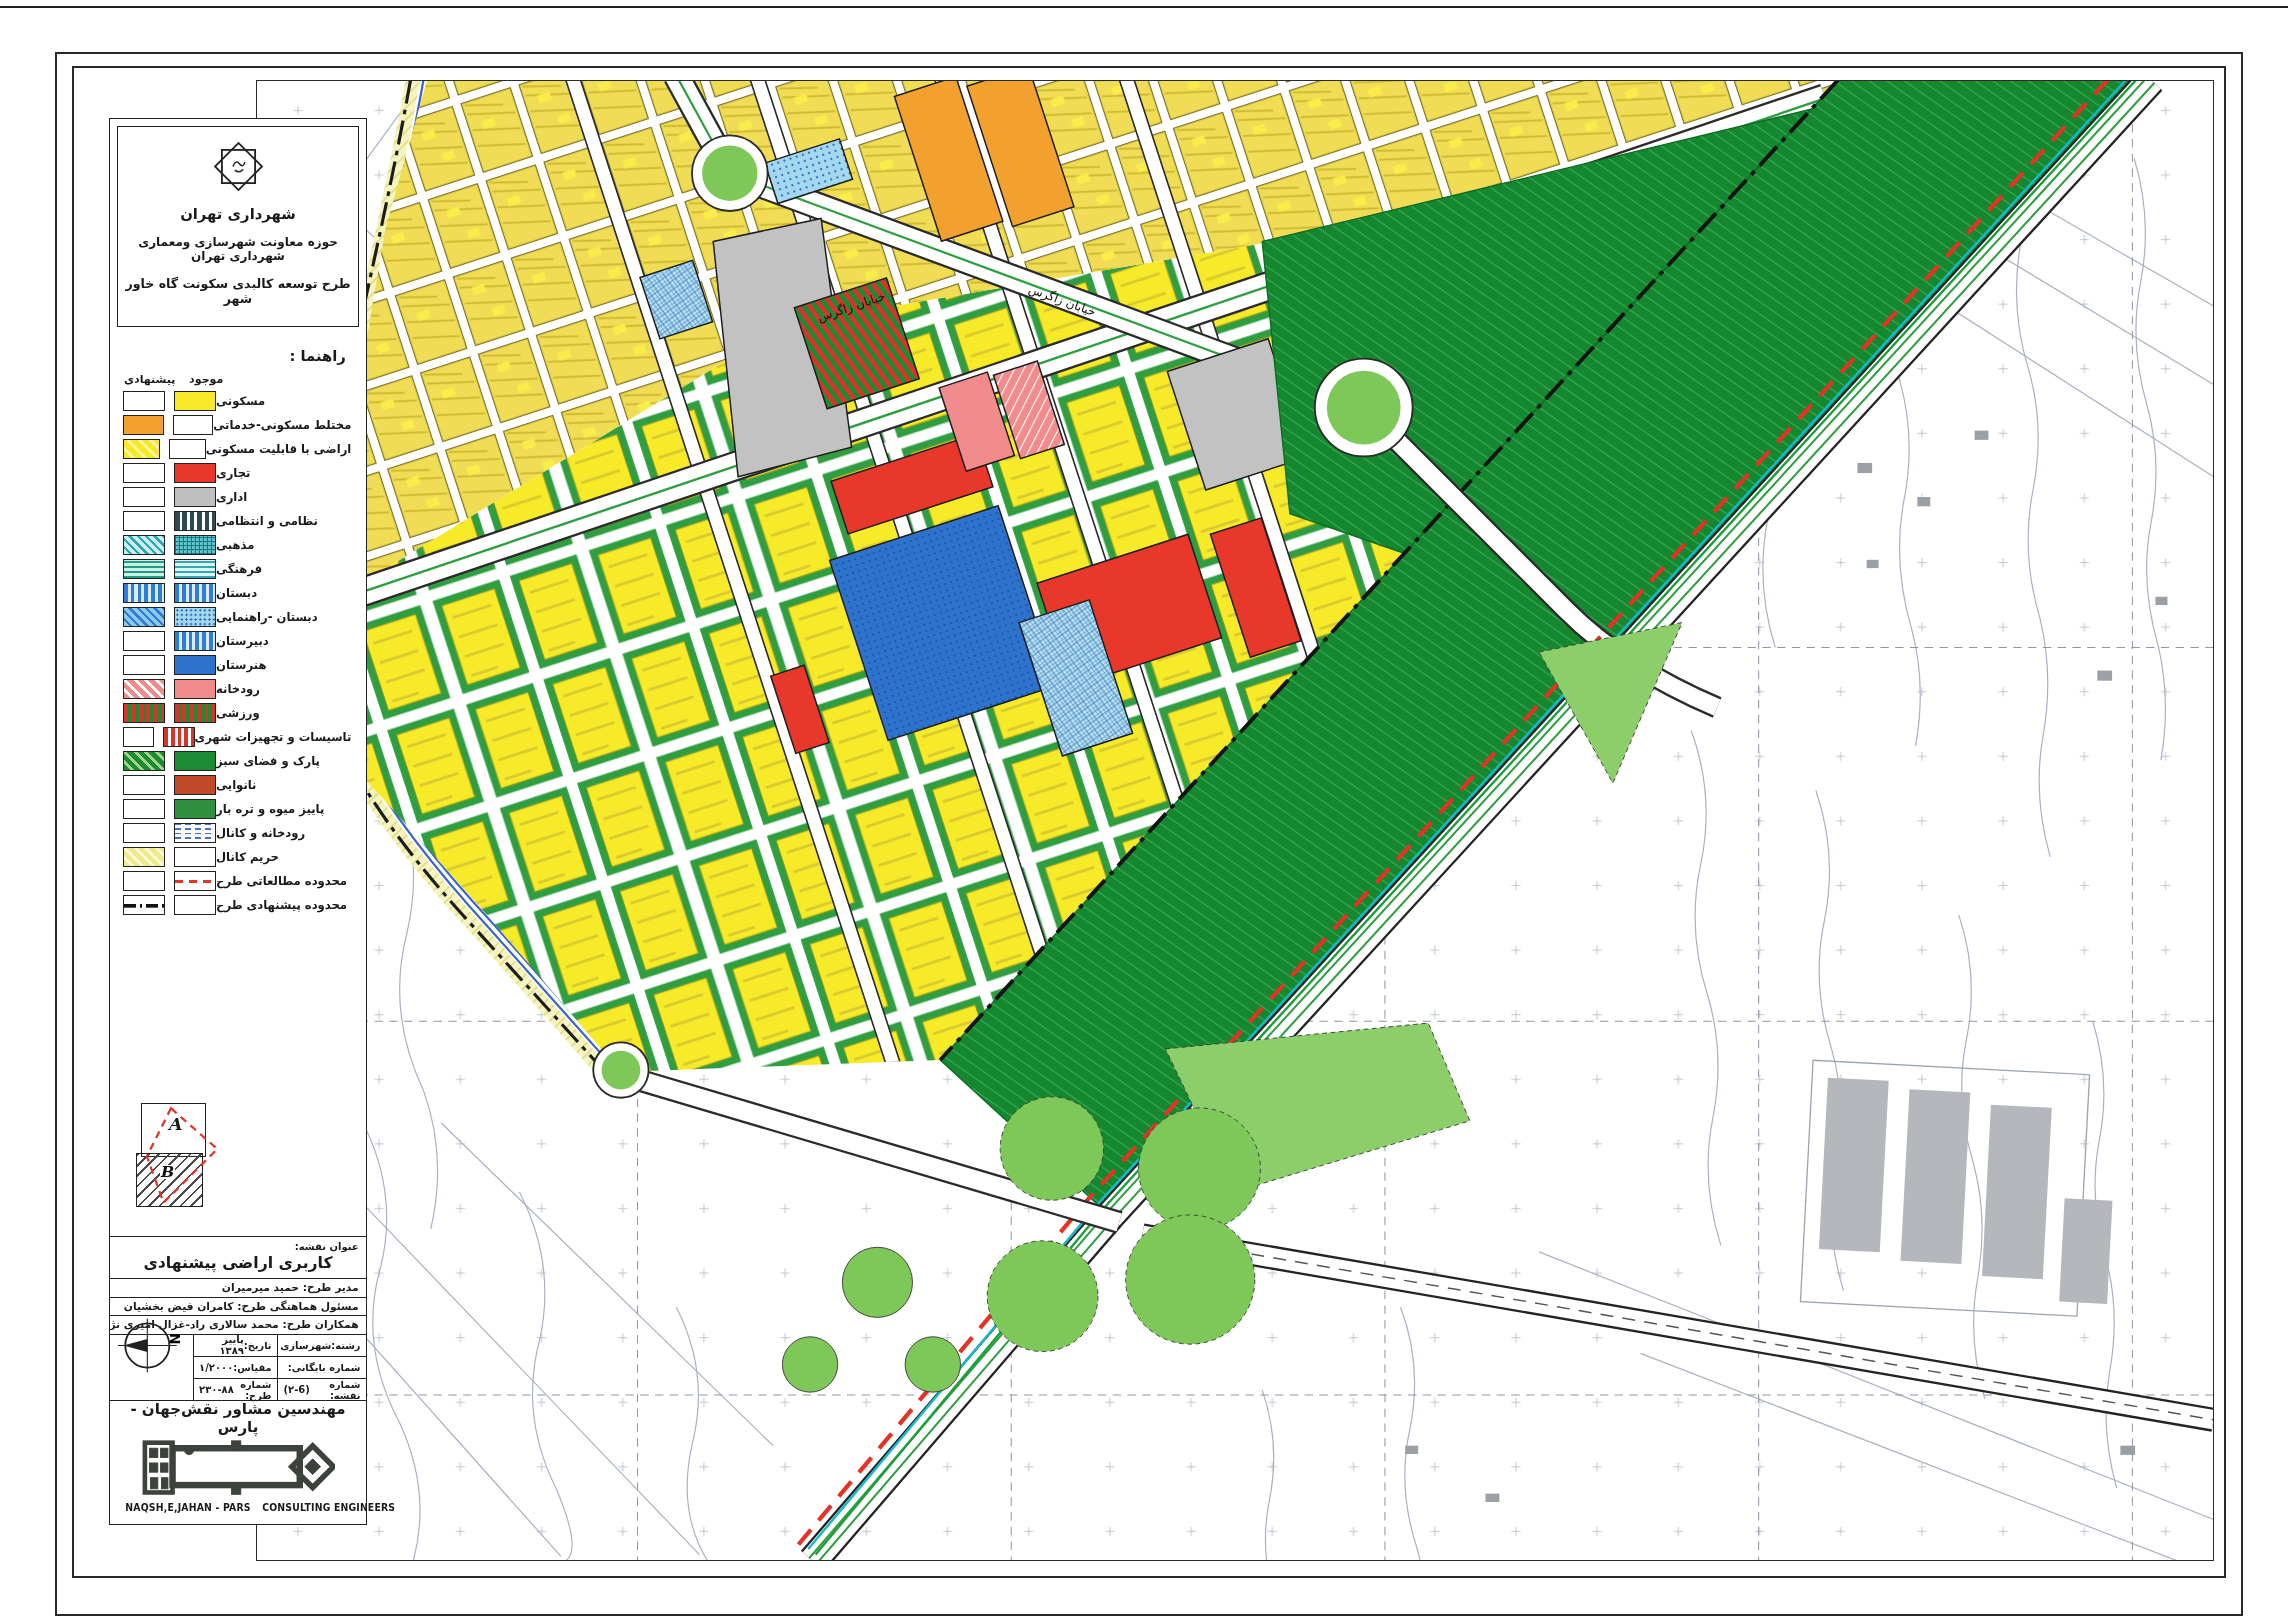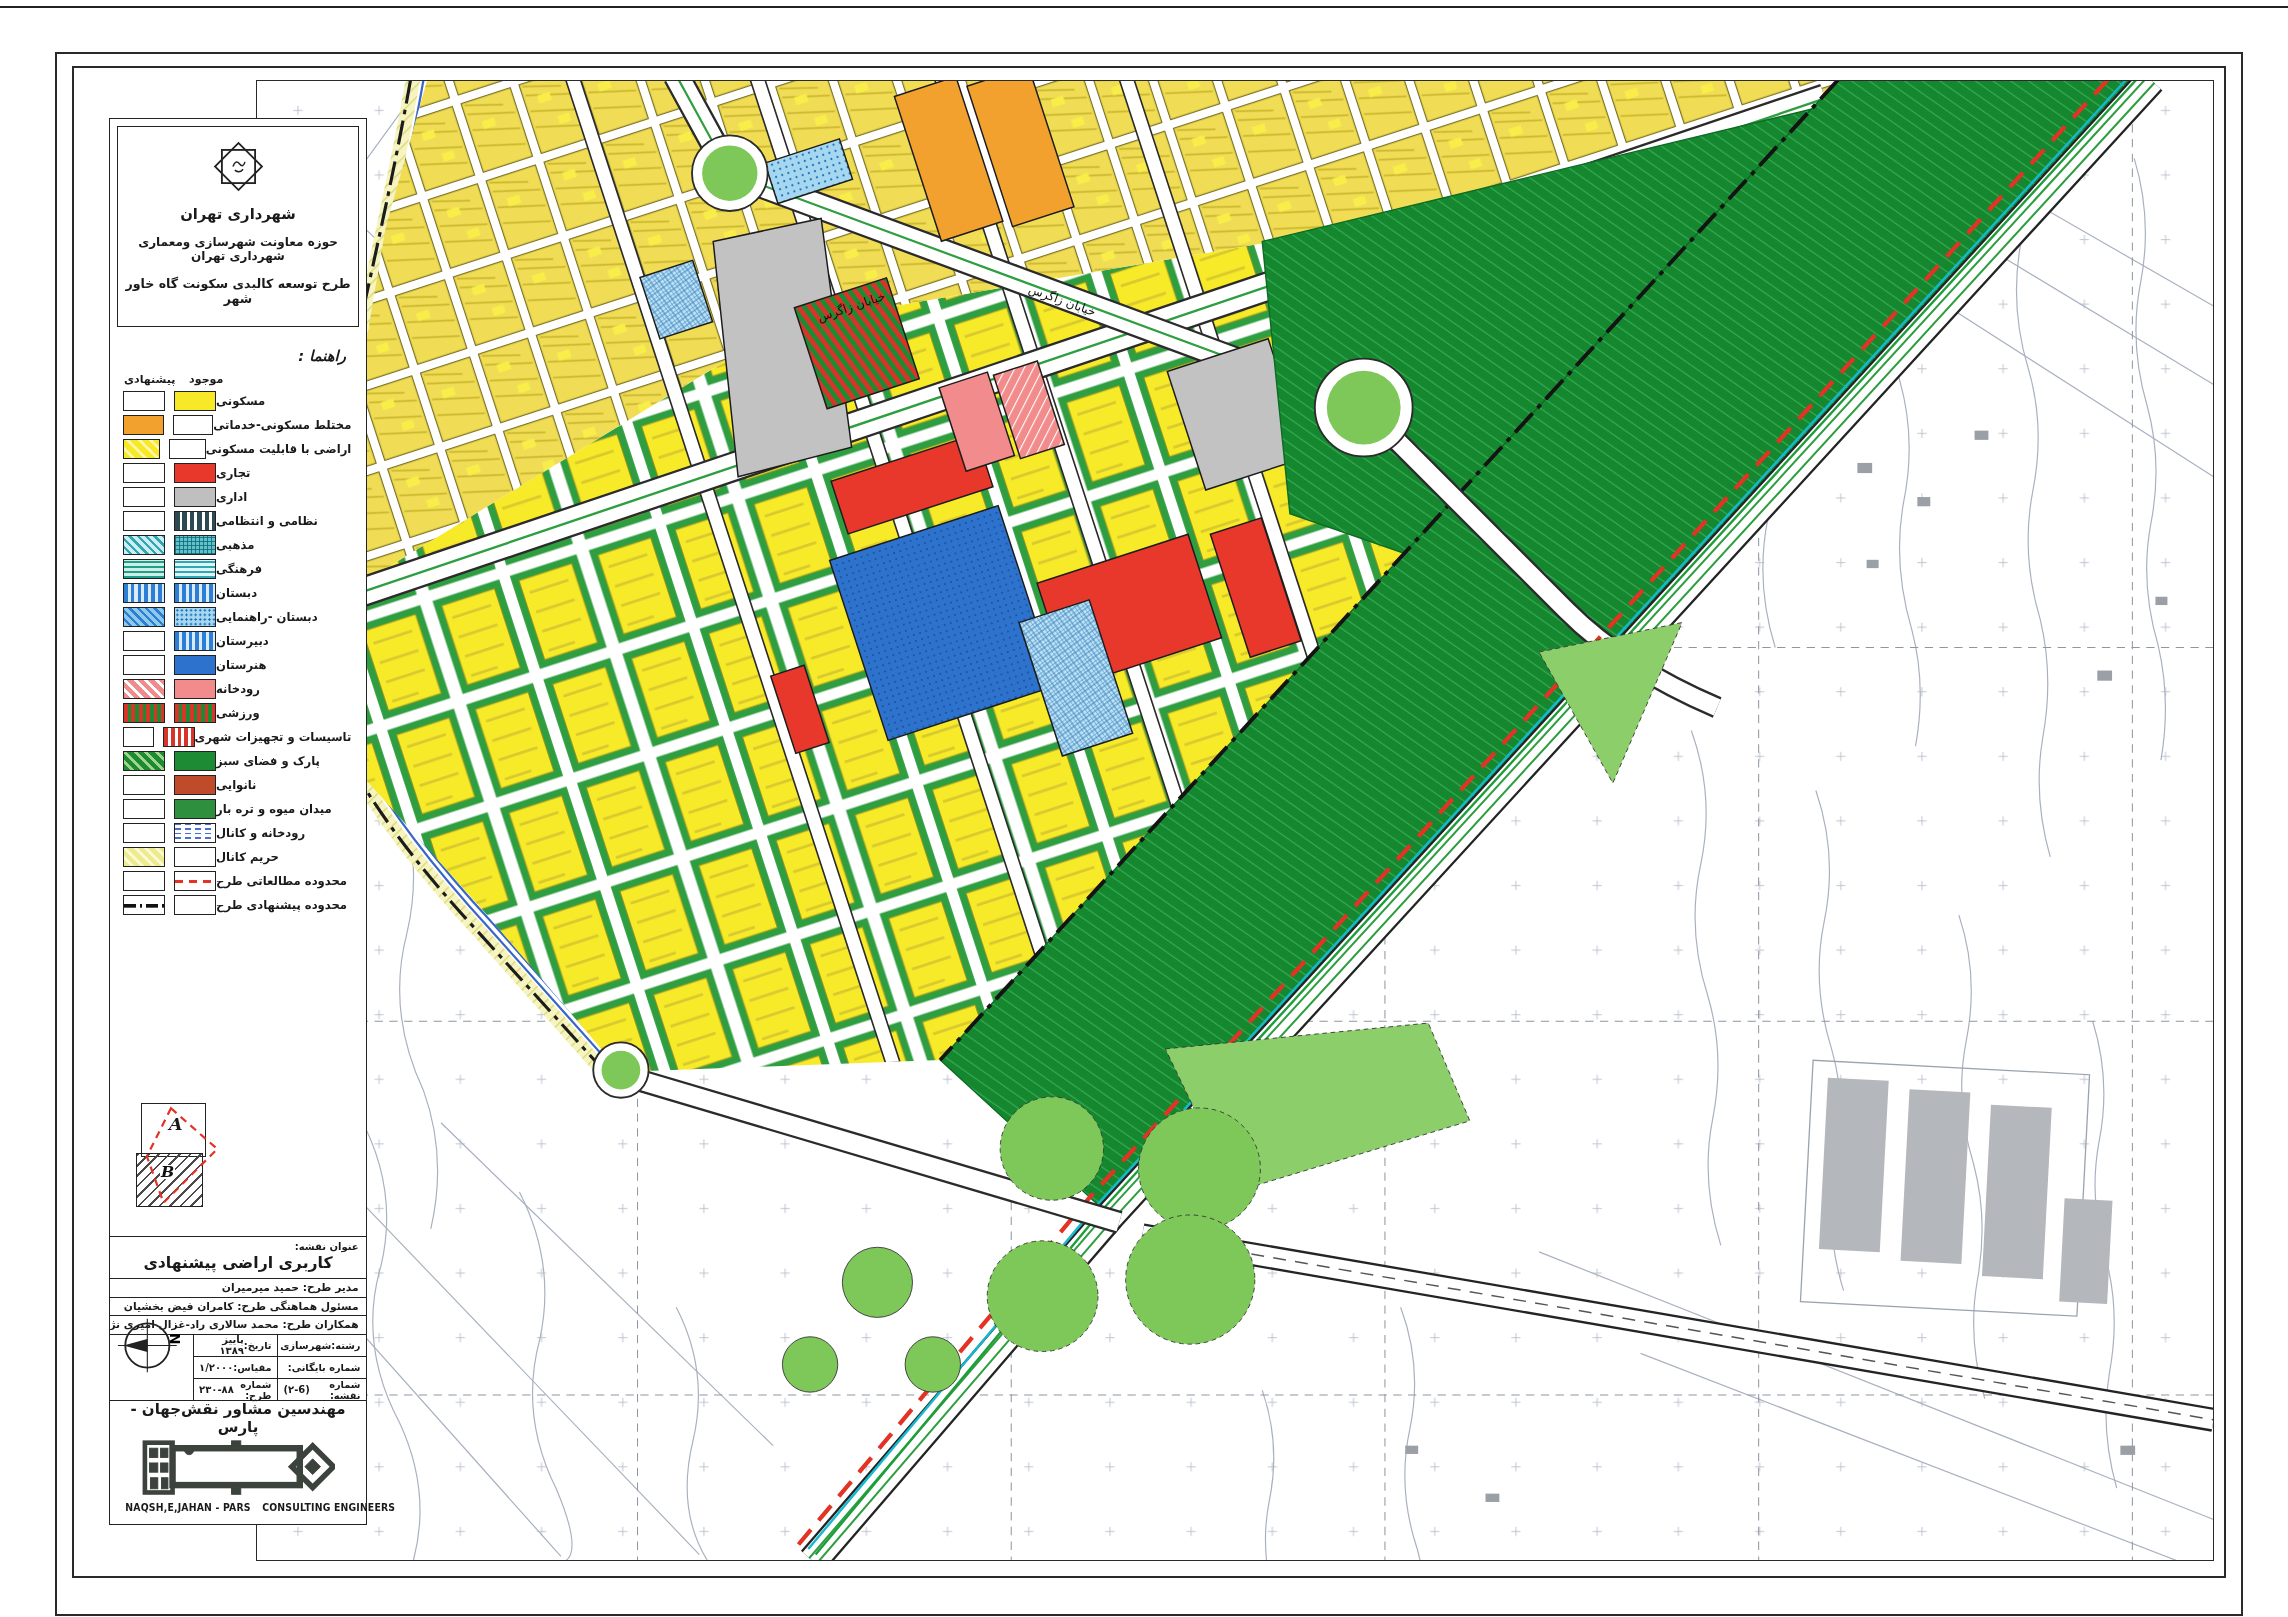--- a/index.html
+++ b/index.html
@@ -14,21 +14,21 @@
   
   .panel{left:109px;top:118px;width:258px;height:1407px;background:#fff;border:1.8px solid #222;
          direction:rtl;box-sizing:border-box;}
   .hdr-box{position:absolute;left:7.4px;right:7.4px;top:7.4px;height:199px;border:1.8px solid #222;text-align:center;}
   .hdr-box .logo{margin:9.2px auto 1.8px;}
   .hdr-line1{font-size:14.8px;font-weight:700;margin-top:6px;}
   .hdr-line2{font-size:12px;font-weight:700;margin-top:13px;}
   .hdr-line3{font-size:12.6px;font-weight:700;margin-top:13px;}
   
   .legend{position:absolute;left:9.2px;right:11px;top:222px;}
-  .leg-title{font-size:14.8px;font-weight:700;text-align:right;padding:5.5px 9.2px 1.8px 0;font-style:italic;}
+  .leg-title{font-size:14.8px;font-weight:700;text-align:right;padding:5.5px 9.2px 1.8px 0;}
   .leg-heads{display:flex;direction:rtl;align-items:center;font-size:11px;font-weight:700;margin:7.4px 0 3.7px;}
   .leg-heads .sp{flex:1;}
   .leg-heads .h1{width:52px;text-align:center;}
   .leg-heads .h2{width:61px;text-align:center;}
   .leg-row{display:flex;direction:rtl;align-items:center;height:24px;}
   .leg-label{flex:1;font-size:11.6px;font-weight:700;text-align:left;padding-right:3.7px;white-space:nowrap;}
   .sw{width:42px;height:20px;border:1.5px solid #222;box-sizing:border-box;margin-left:9.2px;background:#fff;}
   .sw.last{margin-left:3.7px;}
   
   .p-white{background:#fff;}
@@ -432,21 +432,21 @@
             <span class="leg-label">پارک و فضای سبز</span>
             <span class="sw p-green"></span>
             <span class="sw last p-greenhatch"></span>
           </div>
           <div class="leg-row">
             <span class="leg-label">نانوایی</span>
             <span class="sw p-brick"></span>
             <span class="sw last p-white"></span>
           </div>
           <div class="leg-row">
-            <span class="leg-label">میدان میوه و تره بار</span>
+            <span class="leg-label">پاییز میوه و تره بار</span>
             <span class="sw p-green2"></span>
             <span class="sw last p-white"></span>
           </div>
           <div class="leg-row">
             <span class="leg-label">رودخانه و کانال</span>
             <span class="sw p-bluedash"></span>
             <span class="sw last p-white"></span>
           </div>
           <div class="leg-row">
             <span class="leg-label">حریم کانال</span>

